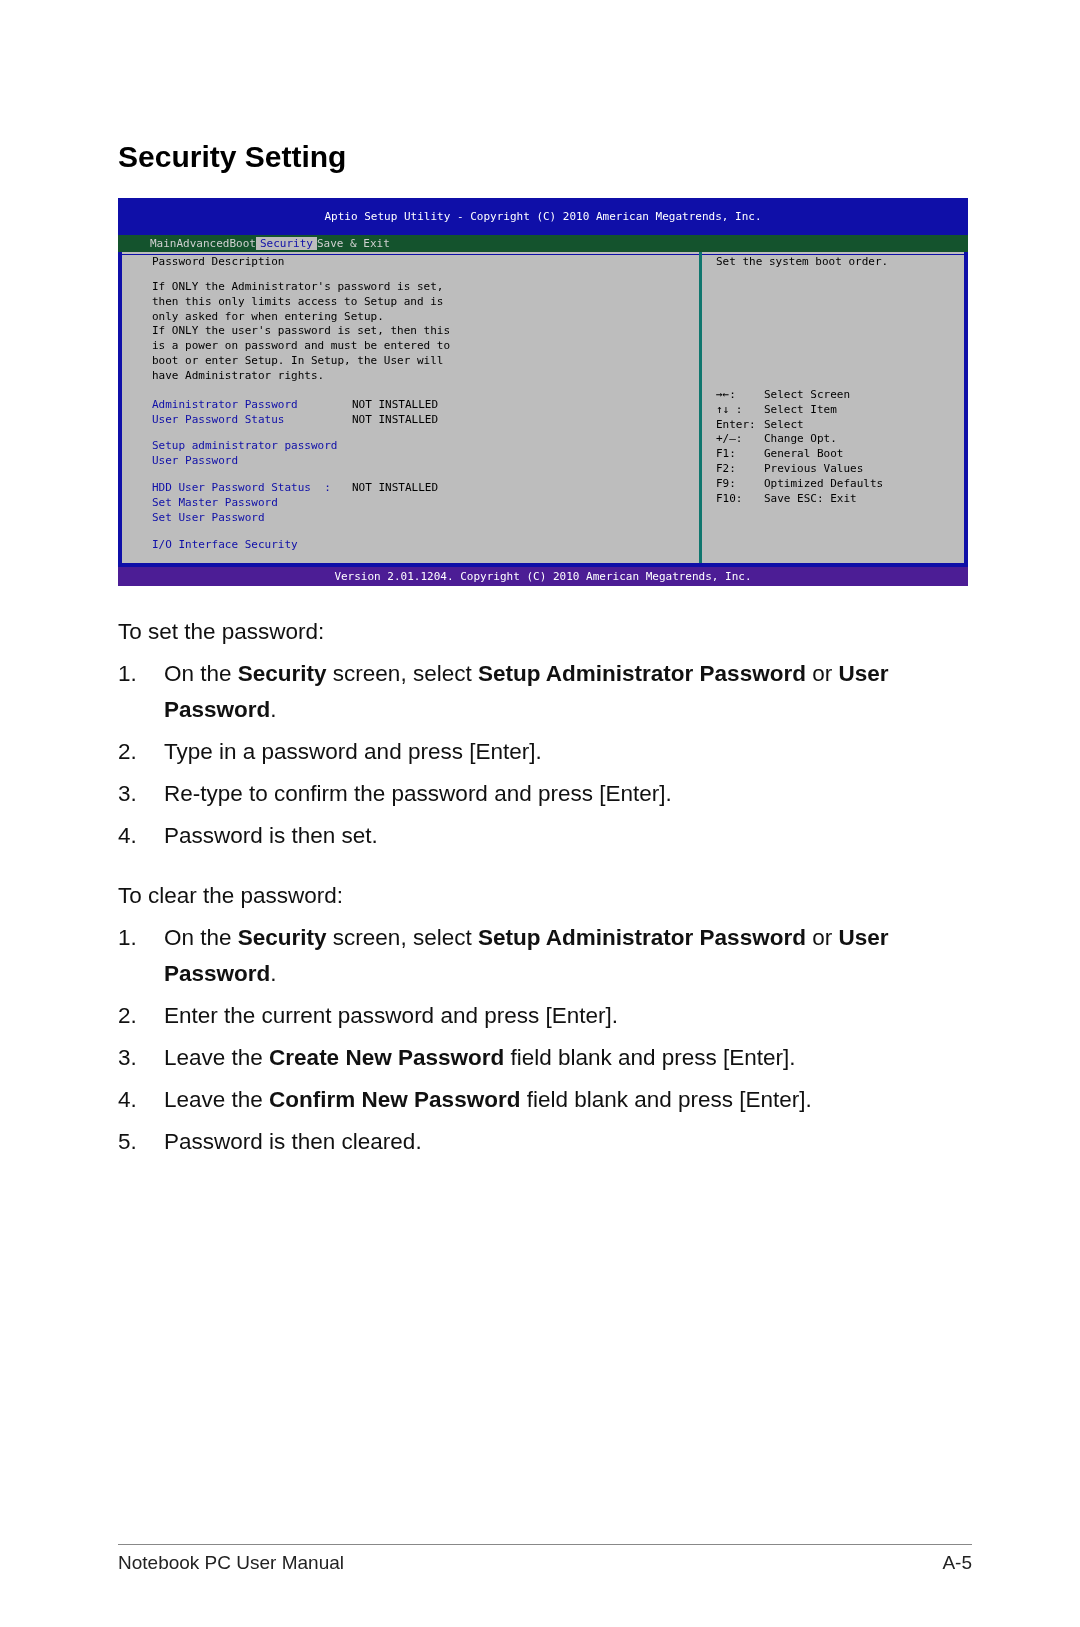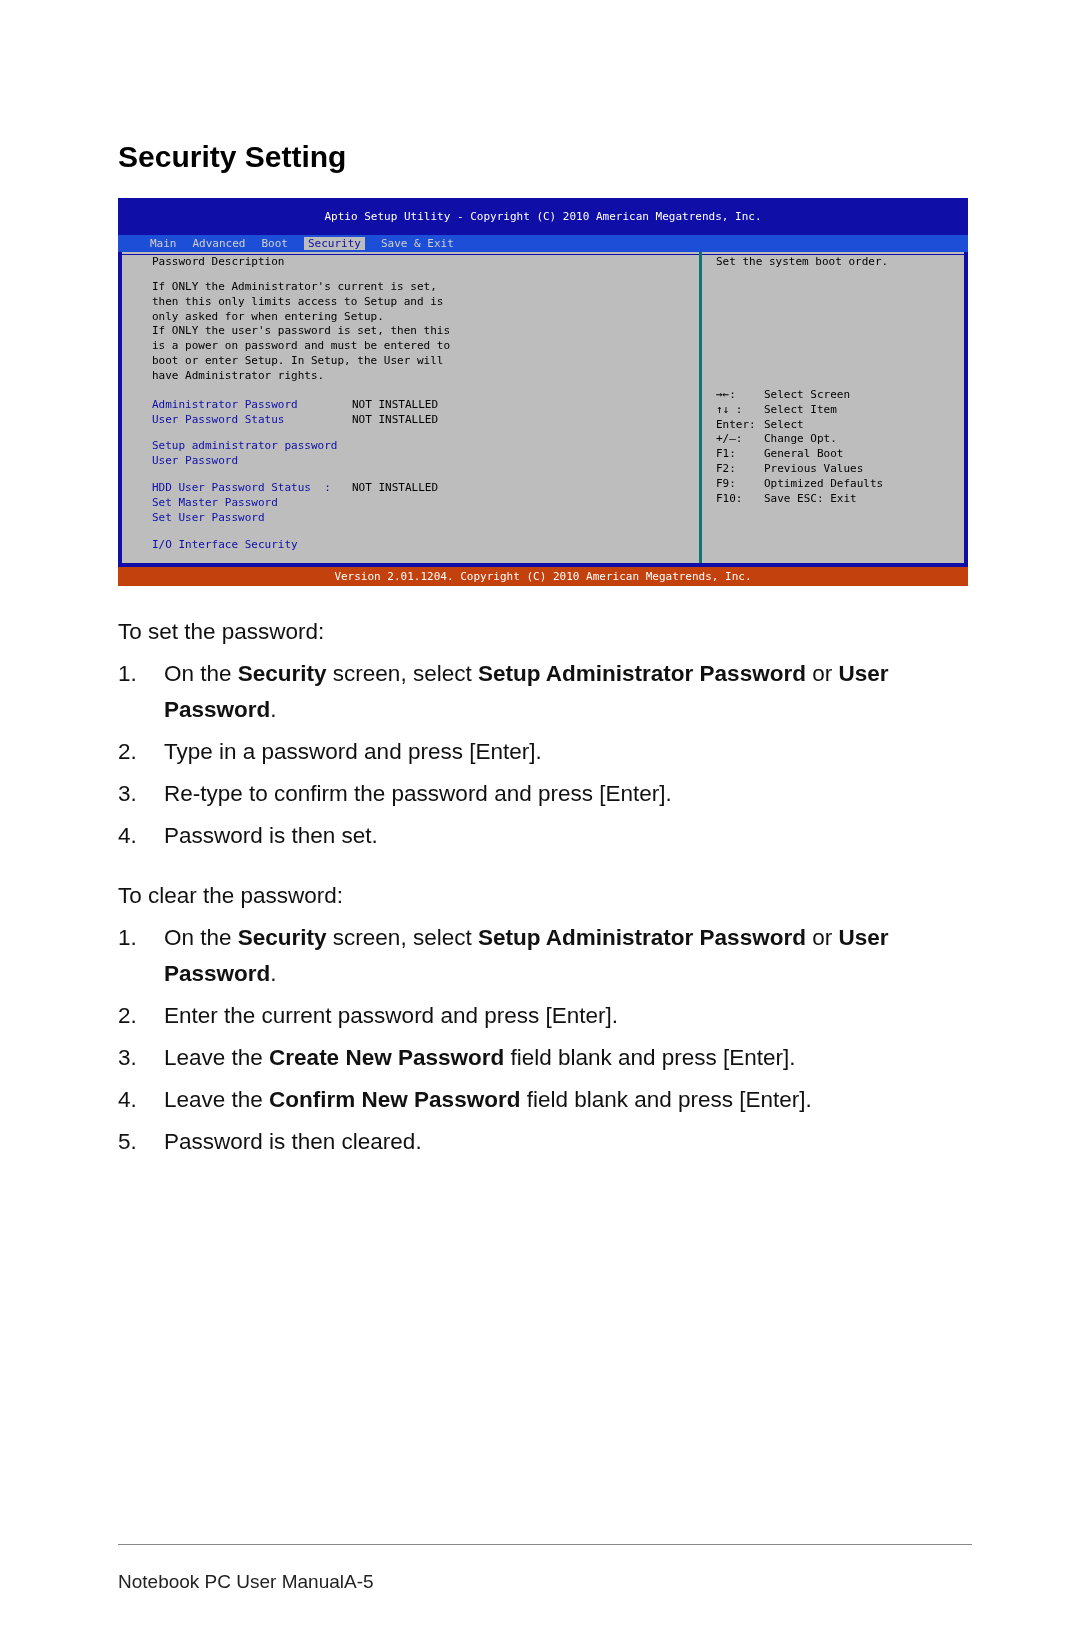--- a/index.html
+++ b/index.html
@@ -3,51 +3,51 @@
 <meta charset="utf-8">
 <style>
   * { box-sizing: border-box; margin: 0; padding: 0; }
   html, body { width: 1080px; height: 1627px; background: #fff; font-family: "Segoe UI", Arial, sans-serif; color: #000; }
   .page { width: 1080px; height: 1627px; position: relative; padding: 140px 108px 0 118px; border-radius: 13px; }
   .heading { font-size: 30px; font-weight: 700; margin-bottom: 24px; }
 
   
   .bios-wrap { width: 850px; margin-bottom: 28px; font-family: "Lucida Console", Consolas, monospace; font-size: 11px; color: #0f0fa8; }
   .bios-top { background: #0f0fa8; color: #fff; text-align: center; padding: 12px 0; font-size: 11px; }
-  .bios-menus { background: #1d4ed8; color: #c7c7c7; padding: 2px 0 2px 32px; display: flex; gap: 16px; font-size: 11px; }
+  .bios-menus { background: #14532d; color: #c7c7c7; padding: 2px 0 2px 32px; display: flex; font-size: 11px; }
   .bios-menus span { color: #d0d0d0; }
   .bios-menus .sel { background: #bdbdbd; color: #0f0fa8; padding: 0 4px; }
   .bios-body { display: flex; border: 4px solid #0f0fa8; border-top: none; background: #bdbdbd; }
   .bios-left { flex: 1; border-right: 3px solid #0f766e; padding: 2px 0 10px 0; }
   .bios-right { width: 262px; padding: 2px 0 10px 0; }
   .bios-left-pad { padding-left: 30px; padding-right: 20px; }
   .bios-right-pad { padding-left: 14px; padding-right: 28px; }
   .bios-black { color: #000; }
   .bios-line { line-height: 1.35; white-space: pre; }
   .bios-row { display: flex; }
   .bios-row .lab { width: 200px; }
   .bios-row .val { color: #000; }
-  .bios-foot { background: #c2410c; color: #fff; text-align: center; padding: 3px 0; font-size: 11px; }
+  .bios-foot { background: #4c1d95; color: #fff; text-align: center; padding: 3px 0; font-size: 11px; }
   .bios-hr { border-top: 1px solid #0f0fa8; height: 0; }
   .help-row { display:flex; line-height:1.35; }
   .help-row .k { width:48px; }
   .help-row .d { flex:1; }
 
   
   .body-text { font-size: 22.5px; line-height: 1.6; color:#111; }
   .para { margin-bottom: 4px; }
   ol.steps { list-style: none; margin: 6px 0 24px 0; }
   ol.steps li { display:flex; margin-bottom: 6px; }
   ol.steps li .num { width:46px; flex-shrink:0; }
   ol.steps li .txt { flex:1; }
   .b { font-weight:700; }
 
   
   .foot-rule { position:absolute; left:118px; right:108px; bottom:82px; border-top:1px solid #888; height:0; }
-  .foot { position:absolute; left:118px; right:108px; bottom:34px; display:flex; justify-content:flex-start; font-size:19px; color:#222; }
+  .foot { position:absolute; left:118px; right:108px; bottom:53px; display:flex; justify-content:space-between; font-size:19px; color:#222; }
 </style>
 </head>
 <body>
 
 <div class="page">
 
   <div class="heading">Security Setting</div>
 
   <div class="bios-wrap">
     <div class="bios-top">Aptio Setup Utility - Copyright (C) 2010 American Megatrends, Inc.</div>
@@ -57,21 +57,21 @@
       <span>Boot</span>
       <span class="sel">Security</span>
       <span>Save &amp; Exit</span>
     </div>
     <div class="bios-body">
       <div class="bios-left">
         <div class="bios-hr"></div>
         <div class="bios-left-pad">
           <div class="bios-line bios-black">Password Description</div>
           <div style="height:10px"></div>
-          <div class="bios-line bios-black">If ONLY the Administrator's current is set,</div>
+          <div class="bios-line bios-black">If ONLY the Administrator's password is set,</div>
           <div class="bios-line bios-black">then this only limits access to Setup and is</div>
           <div class="bios-line bios-black">only asked for when entering Setup.</div>
           <div class="bios-line bios-black">If ONLY the user's password is set, then this</div>
           <div class="bios-line bios-black">is a power on password and must be entered to</div>
           <div class="bios-line bios-black">boot or enter Setup. In Setup, the User will</div>
           <div class="bios-line bios-black">have Administrator rights.</div>
           <div style="height:14px"></div>
           <div class="bios-row">
               <span class="lab bios-line">Administrator Password</span>
               <span class="val bios-line">NOT INSTALLED</span>

